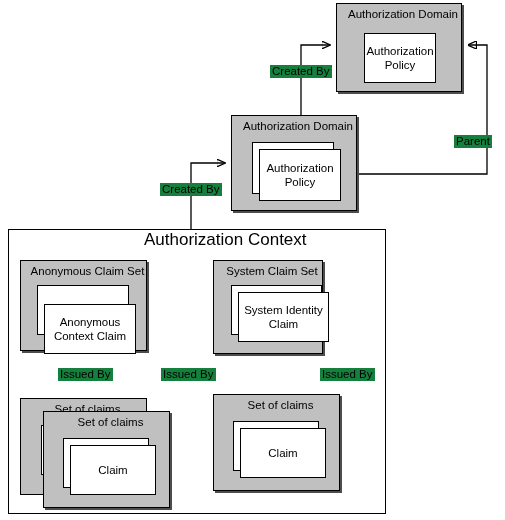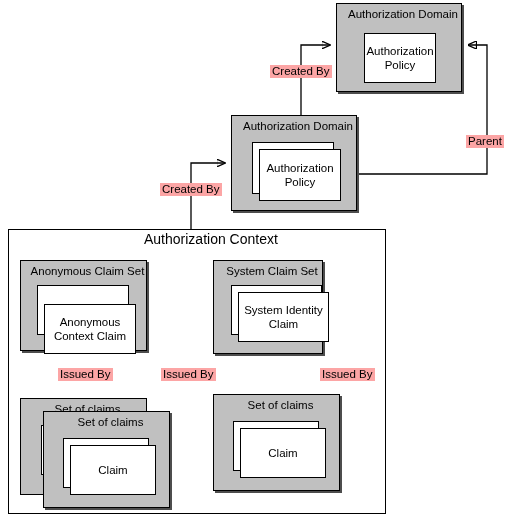--- a/index.html
+++ b/index.html
@@ -66,27 +66,27 @@
     color: #000000;
     line-height: 14px;
   }
 
   
   .edge-label {
     position: absolute;
     font-size: 11.5px;
     color: #000000;
     white-space: nowrap;
-    background: #fca5a5;
+    background: #15803d;
     padding: 0 2px;
     line-height: 13px;
   }
   .ctx-label {
     position: absolute;
-    font-size: 14px;
+    font-size: 17px;
     color: #000000;
     white-space: nowrap;
     background: #ffffff;
     padding: 0 3px;
     line-height: 13px;
   }
 
   
   svg.wires {
     position: absolute;
@@ -168,21 +168,21 @@
     <div class="node plain noshadow" style="left:17px; top:24px; width:91px; height:50px;"></div>
     <div class="node plain noshadow" style="left:24px; top:31px; width:91px; height:50px;">
       <div class="inner-text">
         <span>System Identity</span><br>
         <span>Claim</span>
       </div>
     </div>
   </div>
 
   <div class="edge-label" style="left:270px; top:65px;">Created By</div>
-  <div class="edge-label" style="left:466px; top:135px;">Parent</div>
+  <div class="edge-label" style="left:454px; top:135px;">Parent</div>
   <div class="edge-label" style="left:160px; top:183px;">Created By</div>
   <div class="edge-label" style="left:58px; top:368px;">Issued By</div>
   <div class="edge-label" style="left:161px; top:368px;">Issued By</div>
   <div class="edge-label" style="left:320px; top:368px;">Issued By</div>
 
   <div class="node noshadow" style="left:20px; top:398px; width:127px; height:97px;">
     <div class="node-title">Set of claims</div>
     <div class="node plain noshadow" style="left:20px; top:26px; width:86px; height:50px;"></div>
   </div>
 

